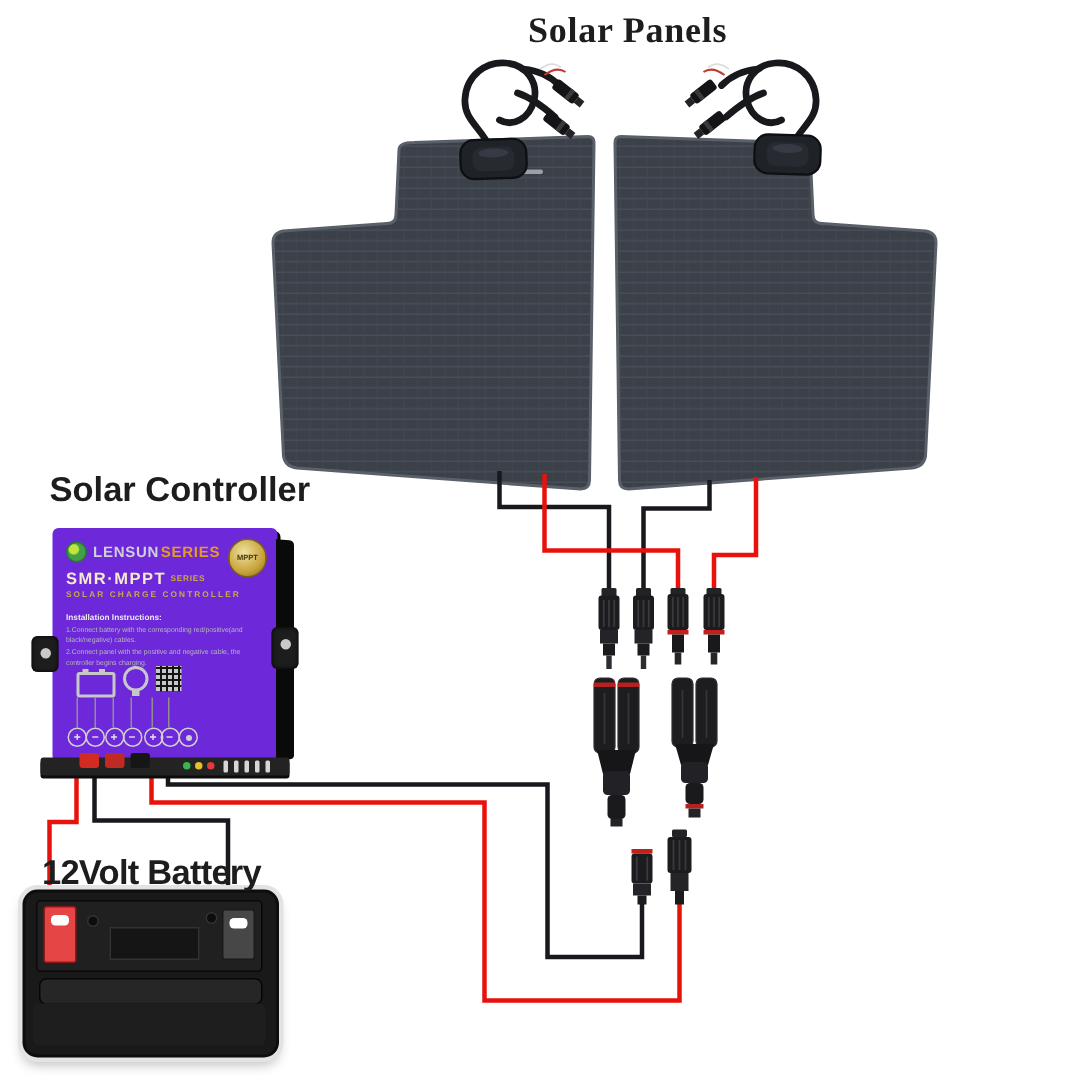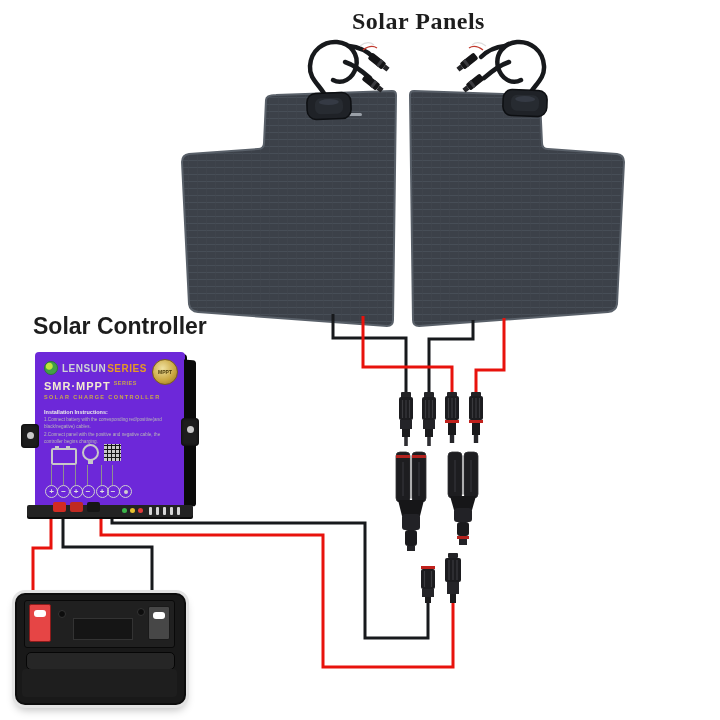--- a/index.html
+++ b/index.html
@@ -28,21 +28,21 @@
   .led{position:absolute;top:3px;width:5px;height:5px;border-radius:50%;}
   .pin{position:absolute;top:2px;width:3px;height:8px;background:#d6d6d6;border-radius:1px;}
   .logo-row{position:absolute;left:9px;top:9px;display:flex;align-items:center;gap:4px;}
   .logo-dot{width:12px;height:12px;border-radius:50%;background:radial-gradient(circle at 35% 35%,#bfe63c 0 3px,#43a047 4px);border:1px solid #2c7a31;}
   .brand1{font-size:10px;font-weight:bold;color:#ced2d6;letter-spacing:.5px;}
   .brand2{font-size:10px;font-weight:bold;color:#e59a25;letter-spacing:.5px;margin-left:-3px;}
   .badge{position:absolute;right:7px;top:7px;width:24px;height:24px;border-radius:50%;
          background:radial-gradient(circle at 40% 35%,#efe1a0,#c8a43c 60%,#8a6d1f);
          border:1px solid #7a5f18;display:flex;align-items:center;justify-content:center;
          font-size:5px;font-weight:bold;color:#4a3a08;}
-  .model-row{position:absolute;left:9px;top:28px;display:flex;align-items:flex-start;gap:3px;}
+  .model-row{position:absolute;left:9px;top:28px;display:flex;align-items:center;gap:3px;}
   .model{font-size:11px;font-weight:bold;color:#f3ead0;letter-spacing:1px;}
   .model-suffix{font-size:5.5px;font-weight:bold;color:#caa84a;letter-spacing:.5px;}
   .subtitle{position:absolute;left:9px;top:42px;font-size:5.5px;font-weight:bold;color:#caa84a;letter-spacing:1.4px;}
   .instr{position:absolute;left:9px;top:57px;width:132px;}
   .instr h4{margin:0 0 2px;font-size:5.5px;color:#eaeaea;}
   .instr p{margin:0 0 1px;font-size:4.6px;line-height:1.5;color:#b7b7b7;}
   .icon-batt{position:absolute;left:16px;top:96px;width:22px;height:13px;border:2px solid #c8c8c8;border-radius:2px;}
   .icon-batt i{position:absolute;top:-4px;width:4px;height:3px;background:#c8c8c8;}
   .icon-batt i.a{left:2px;} .icon-batt i.b{left:13px;}
   .icon-lamp{position:absolute;left:47px;top:92px;width:13px;height:13px;border:2px solid #c8c8c8;border-radius:50%;}
@@ -207,20 +207,21 @@
       <line x1="-4" y1="7" x2="-4" y2="27" stroke="#3a3a3e" stroke-width="1.2"></line>
       <line x1="0" y1="7" x2="0" y2="27" stroke="#3a3a3e" stroke-width="1.2"></line>
       <line x1="4" y1="7" x2="4" y2="27" stroke="#3a3a3e" stroke-width="1.2"></line>
       <rect x="-6" y="29" width="12" height="12" fill="#242428"></rect>
       <rect x="-3" y="41" width="6" height="9" fill="#1b1b1d"></rect>
     </g>
   </svg>
 
   <div class="lbl panels">Solar Panels</div>
   <div class="lbl controller">Solar Controller</div>
+  <div class="lbl battery">12Volt Battery</div>
 
   <div class="ctrl">
     <div class="side3d"></div>
     <div class="ear l">
         <i></i>
       </div>
     <div class="ear r">
         <i></i>
       </div>
 

